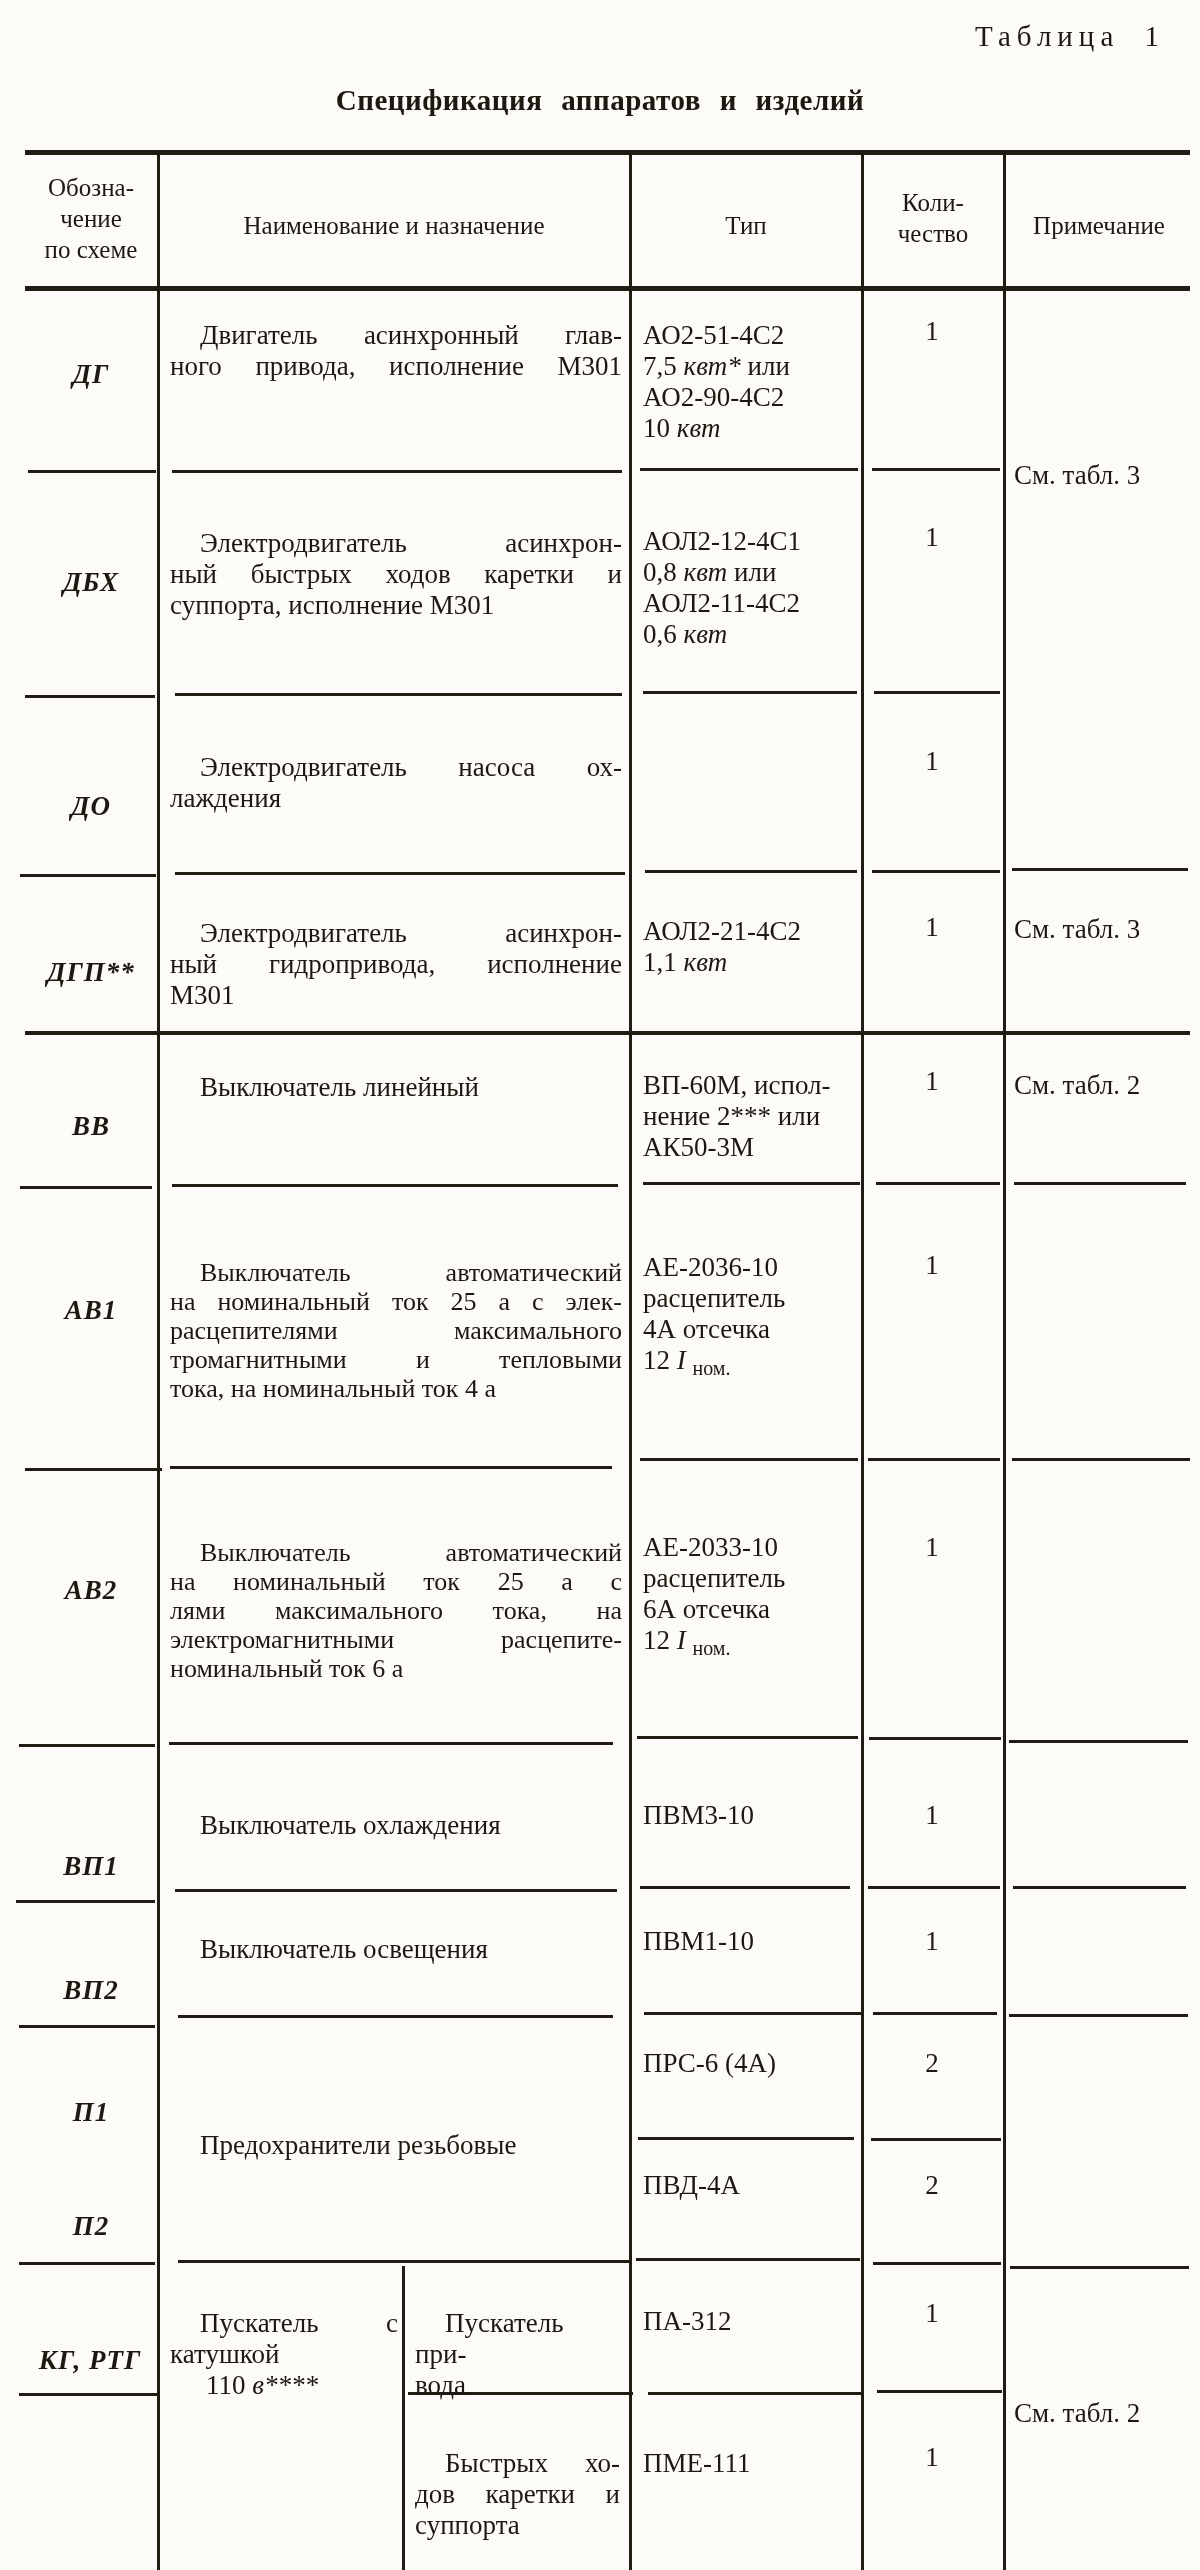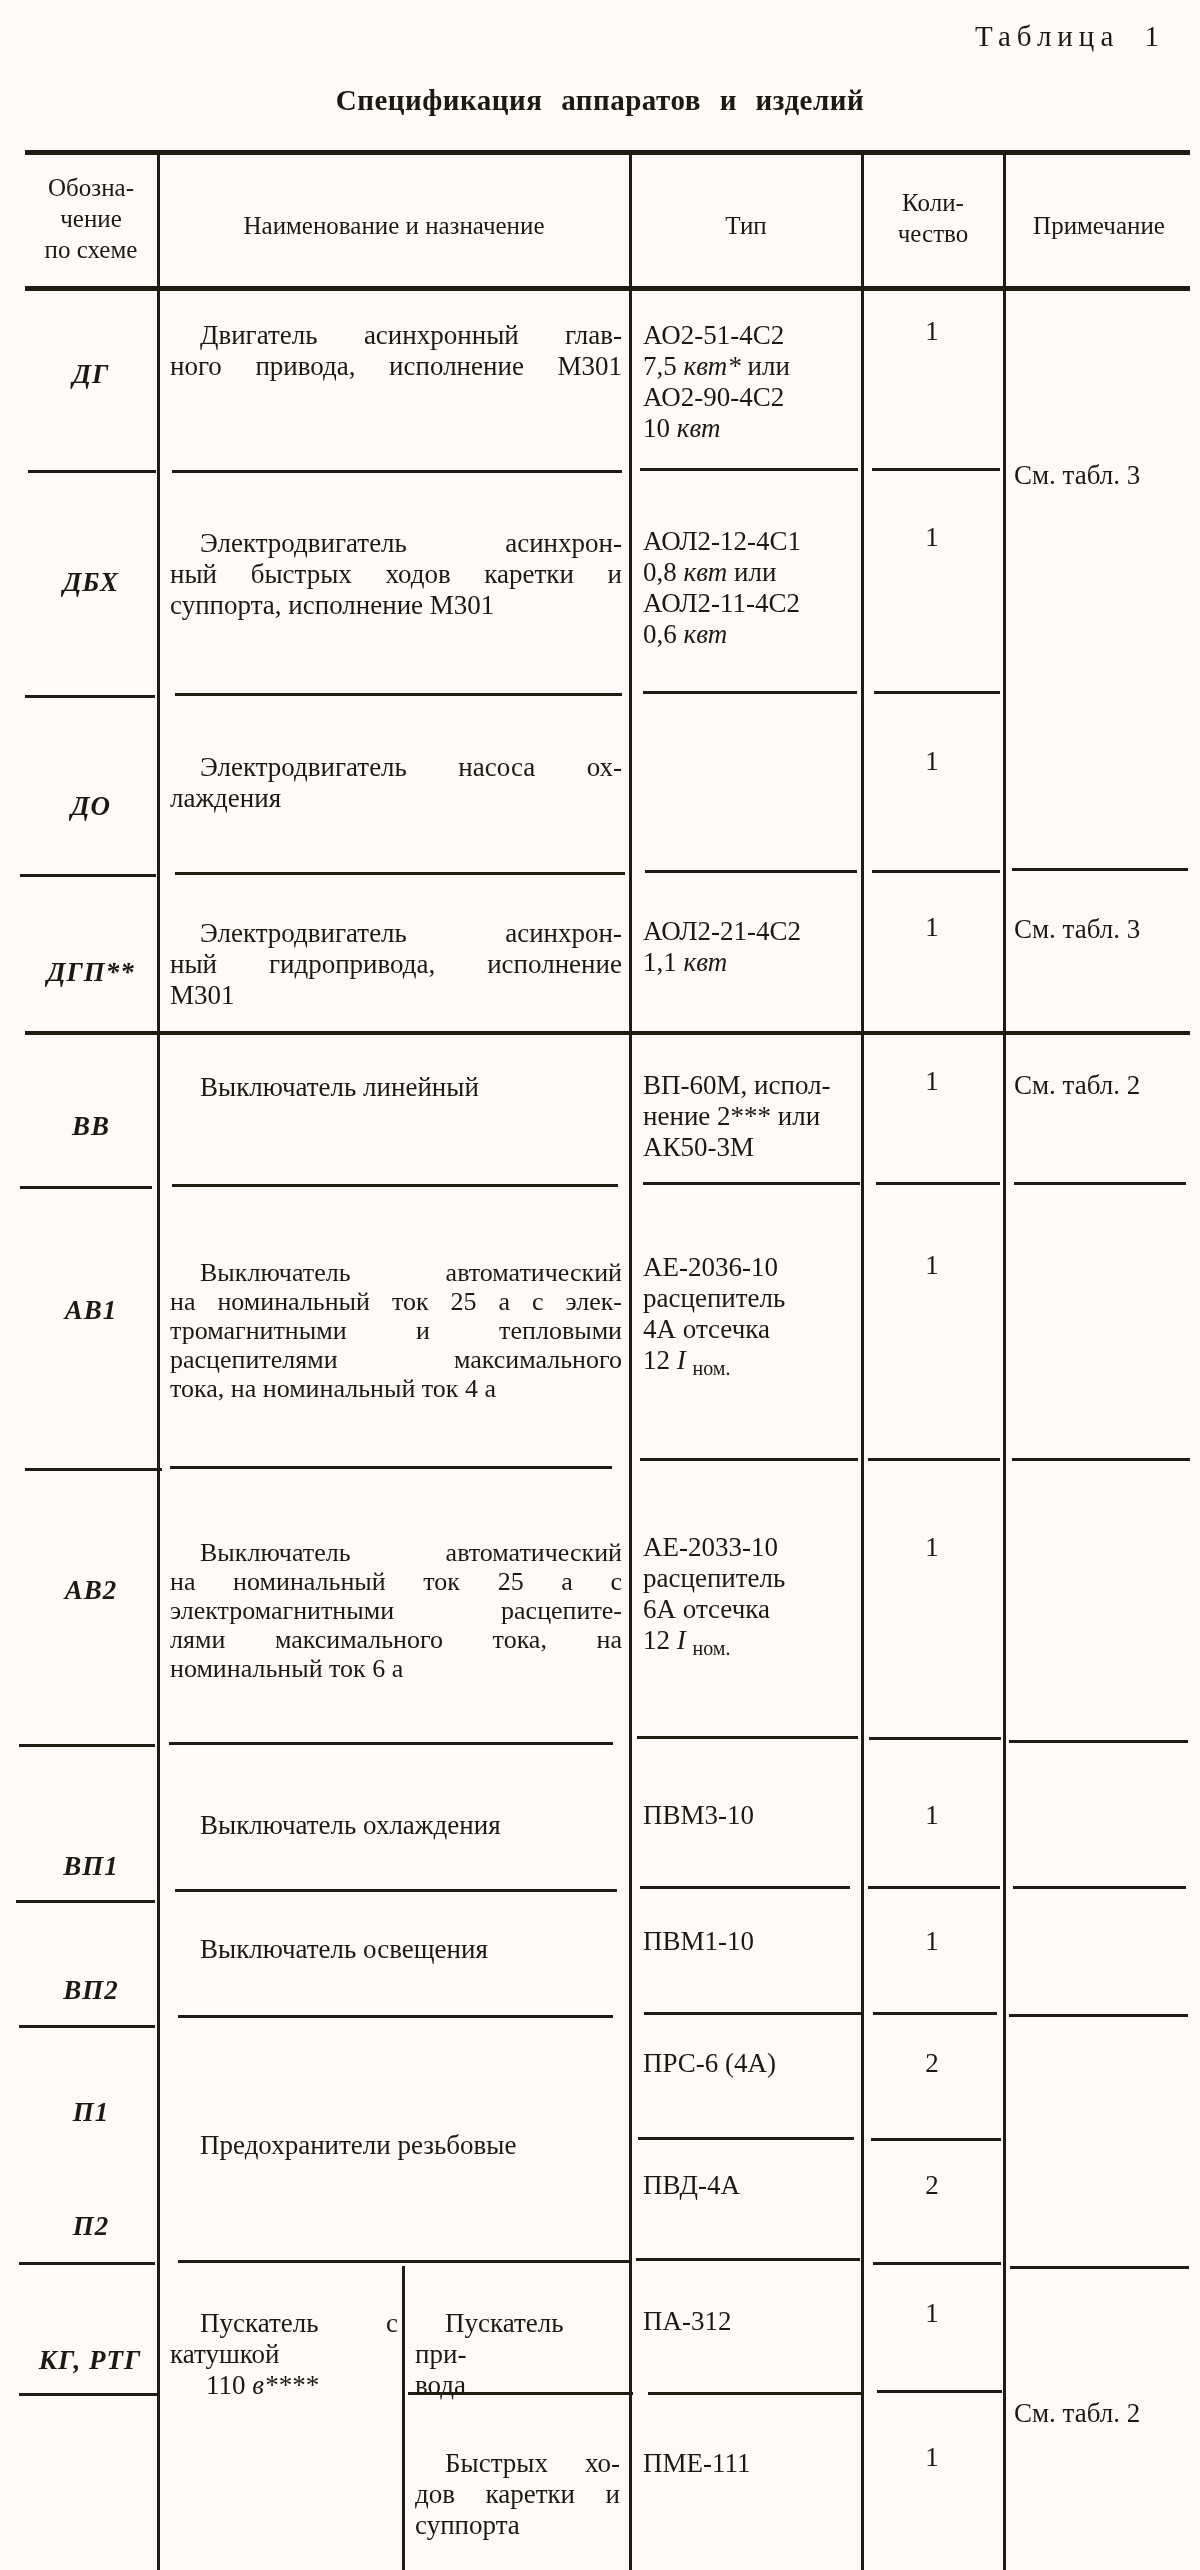--- a/index.html
+++ b/index.html
@@ -176,38 +176,38 @@
     <div><span>нение 2*** или</span></div>
     <div><span>АК50-3М</span></div>
   </div>
   <div class="cell ctr" style="left:862px;top:1066px;width:140px;">1</div>
   <div class="cell" style="left:1014px;top:1070px;width:180px;">См. табл. 2</div>
 
   <div class="cell ctr des" style="left:25px;top:1254px;width:132px;">АВ1</div>
   <div class="cell tight" style="left:170px;top:1258px;width:452px;font-size:26px;">
     <div class="jl ind">Выключатель автоматический</div>
     <div class="jl">на номинальный ток 25 а с элек-</div>
+    <div class="jl">расцепителями максимального</div>
     <div class="jl">тромагнитными и тепловыми</div>
-    <div class="jl">расцепителями максимального</div>
     <div>тока, на номинальный ток 4 а</div>
   </div>
   <div class="cell" style="left:643px;top:1252px;width:212px;">
     <div><span>АЕ-2036-10</span></div>
     <div><span>расцепитель</span></div>
     <div><span>4А отсечка</span></div>
     <div><span>12 </span><span class="it">I</span> <span class="sb">ном.</span></div>
   </div>
   <div class="cell ctr" style="left:862px;top:1250px;width:140px;">1</div>
 
   <div class="cell ctr des" style="left:25px;top:1534px;width:132px;">АВ2</div>
   <div class="cell tight" style="left:170px;top:1538px;width:452px;font-size:26px;">
     <div class="jl ind">Выключатель автоматический</div>
     <div class="jl">на номинальный ток 25 а с</div>
+    <div class="jl">лями максимального тока, на</div>
     <div class="jl">электромагнитными расцепите-</div>
-    <div class="jl">лями максимального тока, на</div>
     <div>номинальный ток 6 а</div>
   </div>
   <div class="cell" style="left:643px;top:1532px;width:212px;">
     <div><span>АЕ-2033-10</span></div>
     <div><span>расцепитель</span></div>
     <div><span>6А отсечка</span></div>
     <div><span>12 </span><span class="it">I</span> <span class="sb">ном.</span></div>
   </div>
   <div class="cell ctr" style="left:862px;top:1532px;width:140px;">1</div>
 

